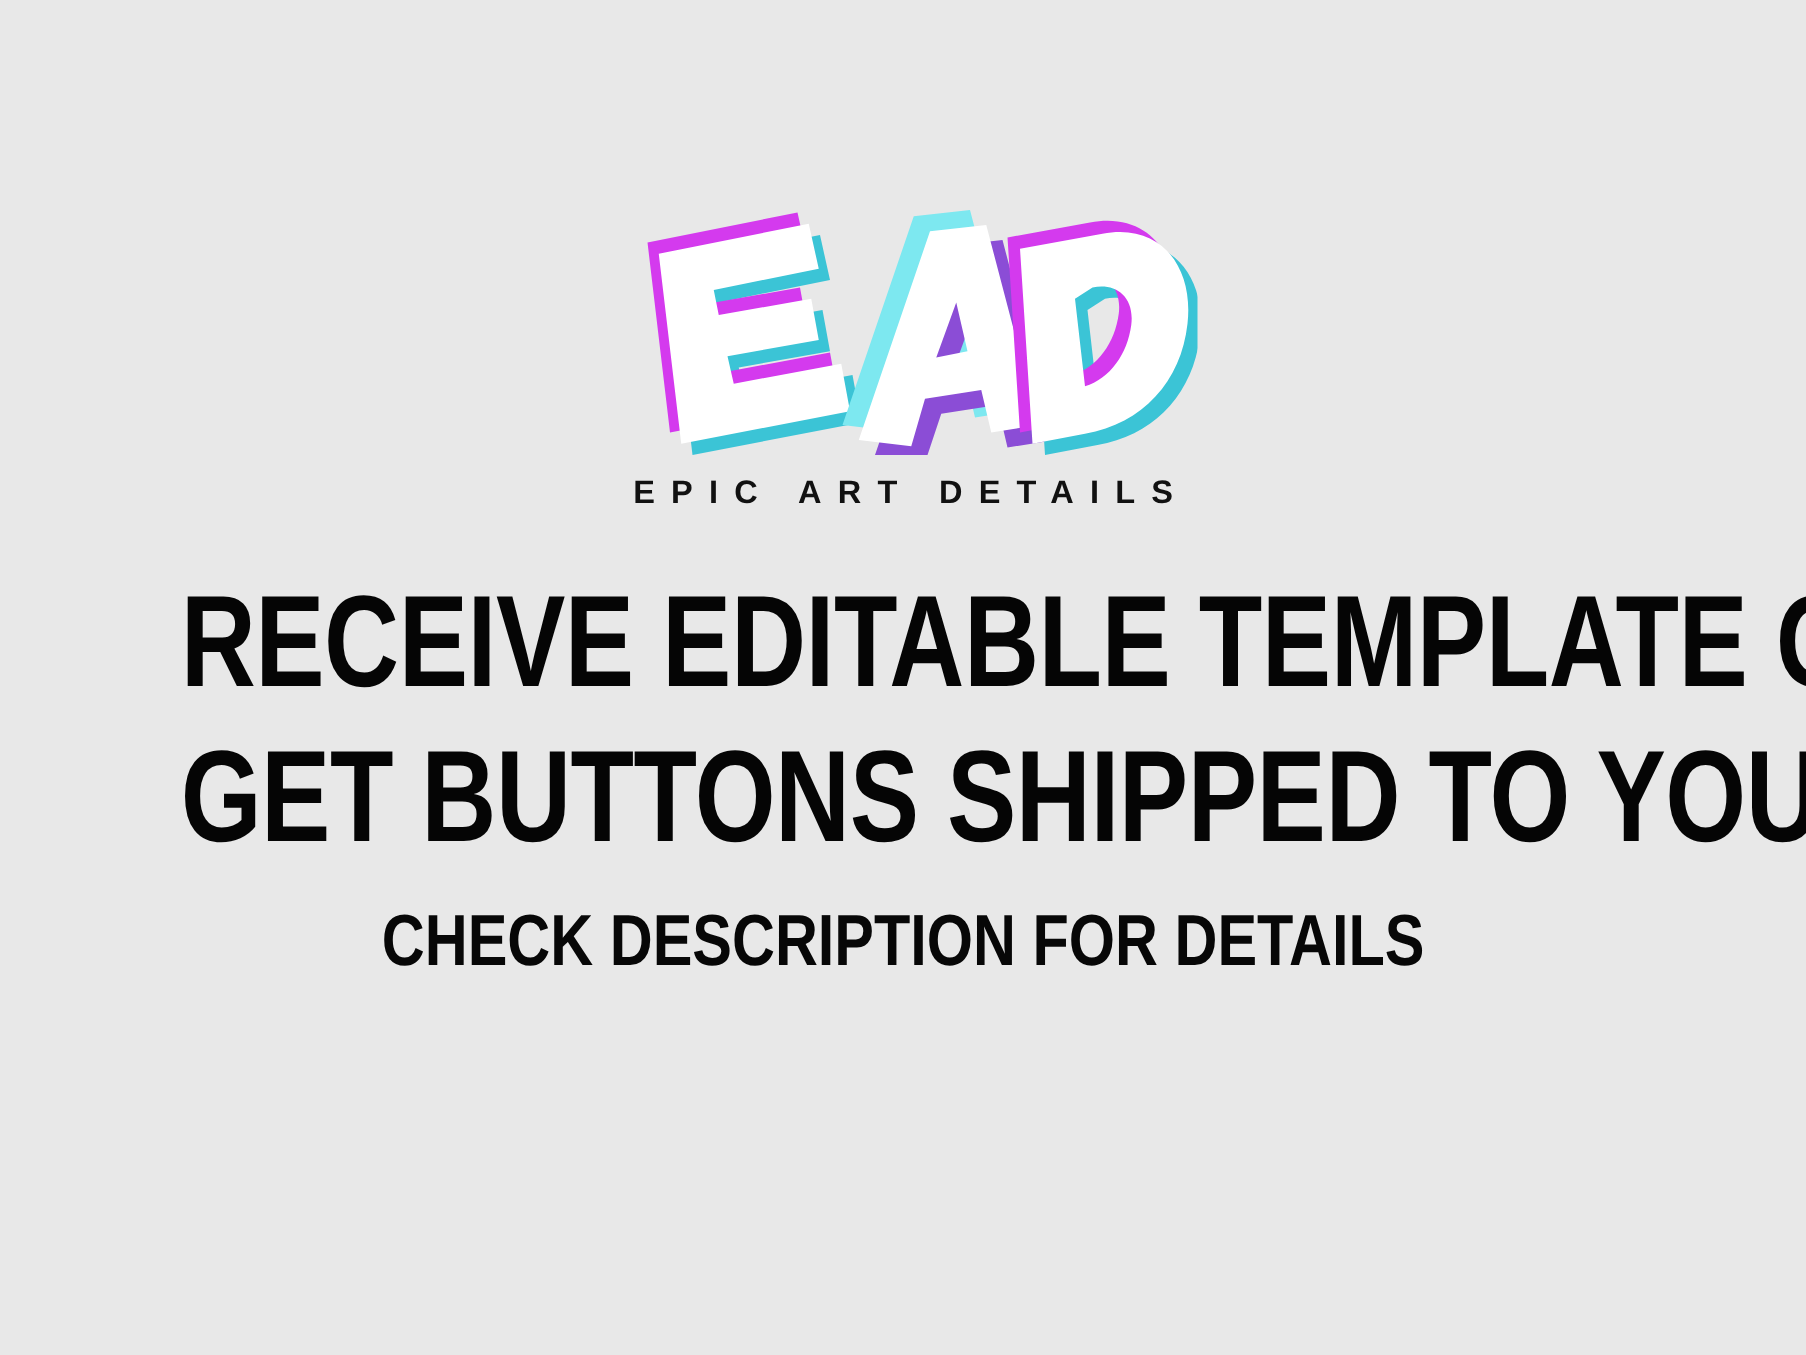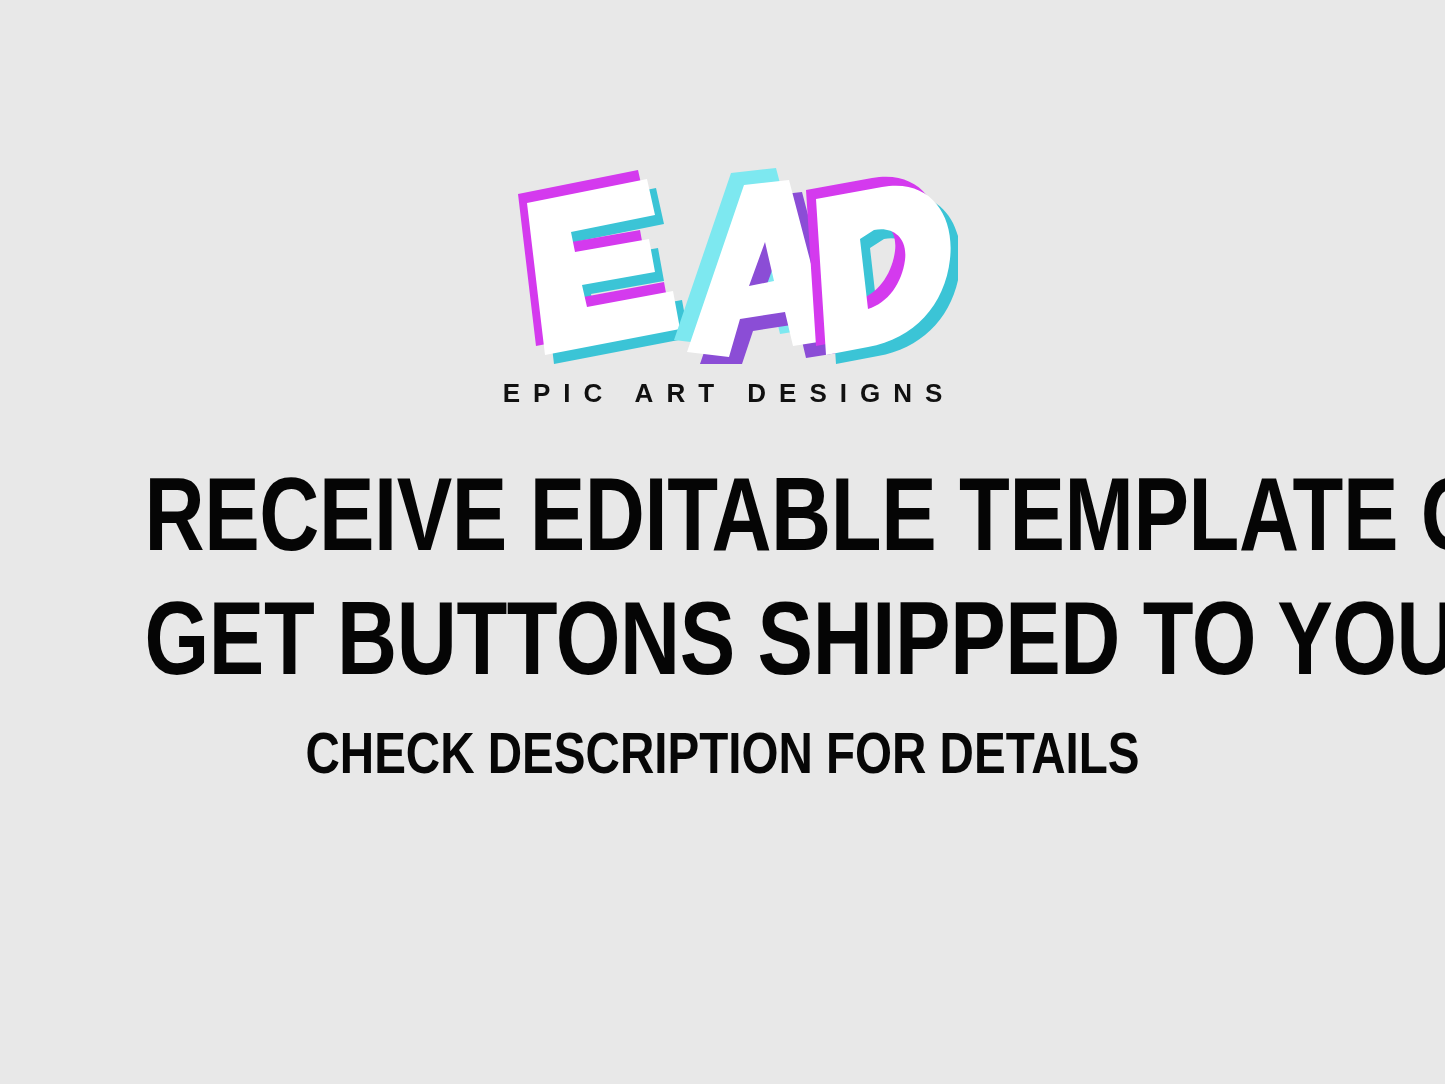--- a/index.html
+++ b/index.html
@@ -143,21 +143,21 @@
         </g>
 
         <g>
           <path d="M328 31 L394 19 C442 10 467 47 462 91 C457 137 426 171 380 179 L338 187 Z
                    M372 71 L380 141 C400 135 414 115 417 92 C420 68 403 58 386 62 Z" fill="#ffffff"></path>
         </g>
 
       </svg>
     </div>
 
-    <div class="logo-tagline">EPIC ART DESIGNS</div>
+    <div class="logo-tagline">EPIC ART DETAILS</div>
   </div>
 
   <div class="headline">
     <span class="hl-line">RECEIVE EDITABLE TEMPLATE OR</span>
     <span class="hl-line">GET BUTTONS SHIPPED TO YOU!</span>
   </div>
 
   <div class="subheading">CHECK DESCRIPTION FOR DETAILS</div>
 
 </div>

